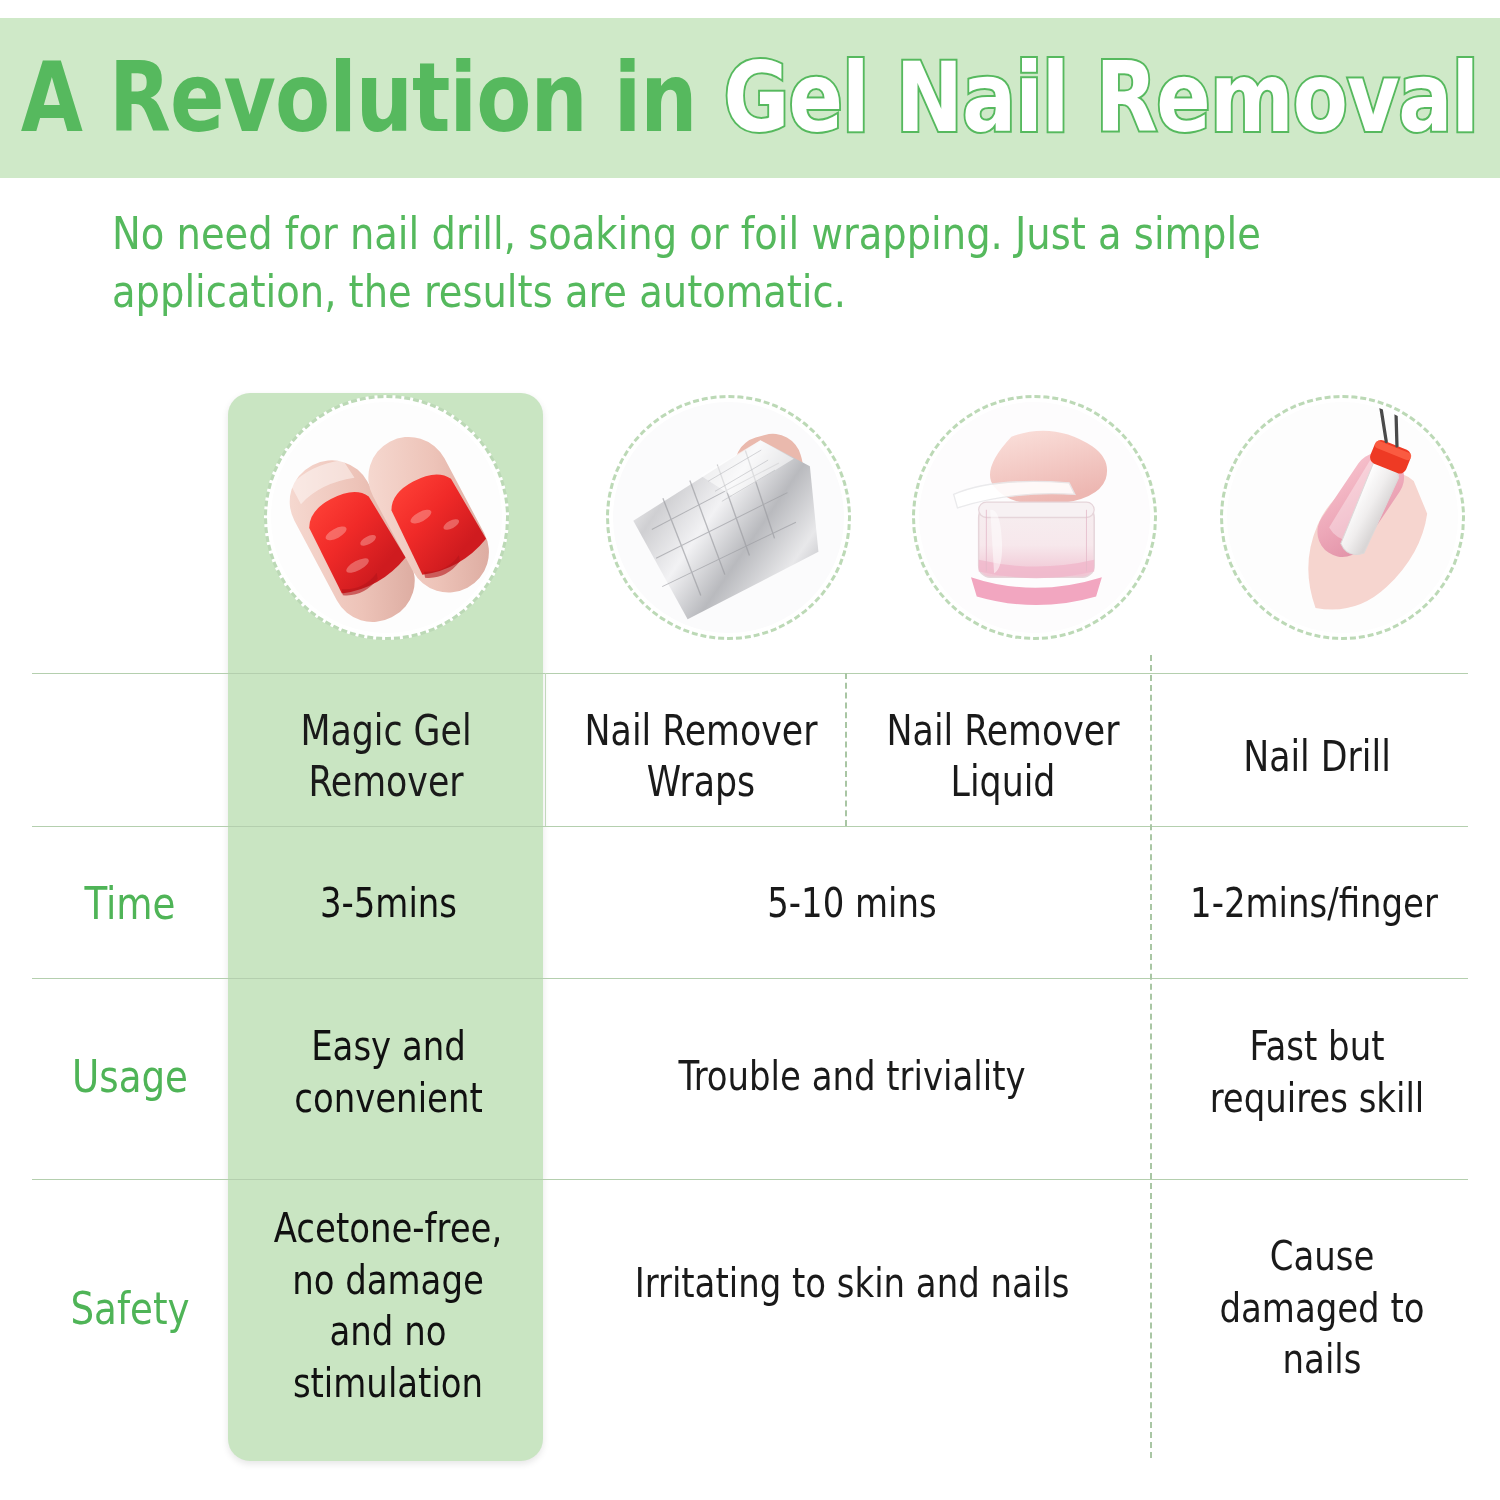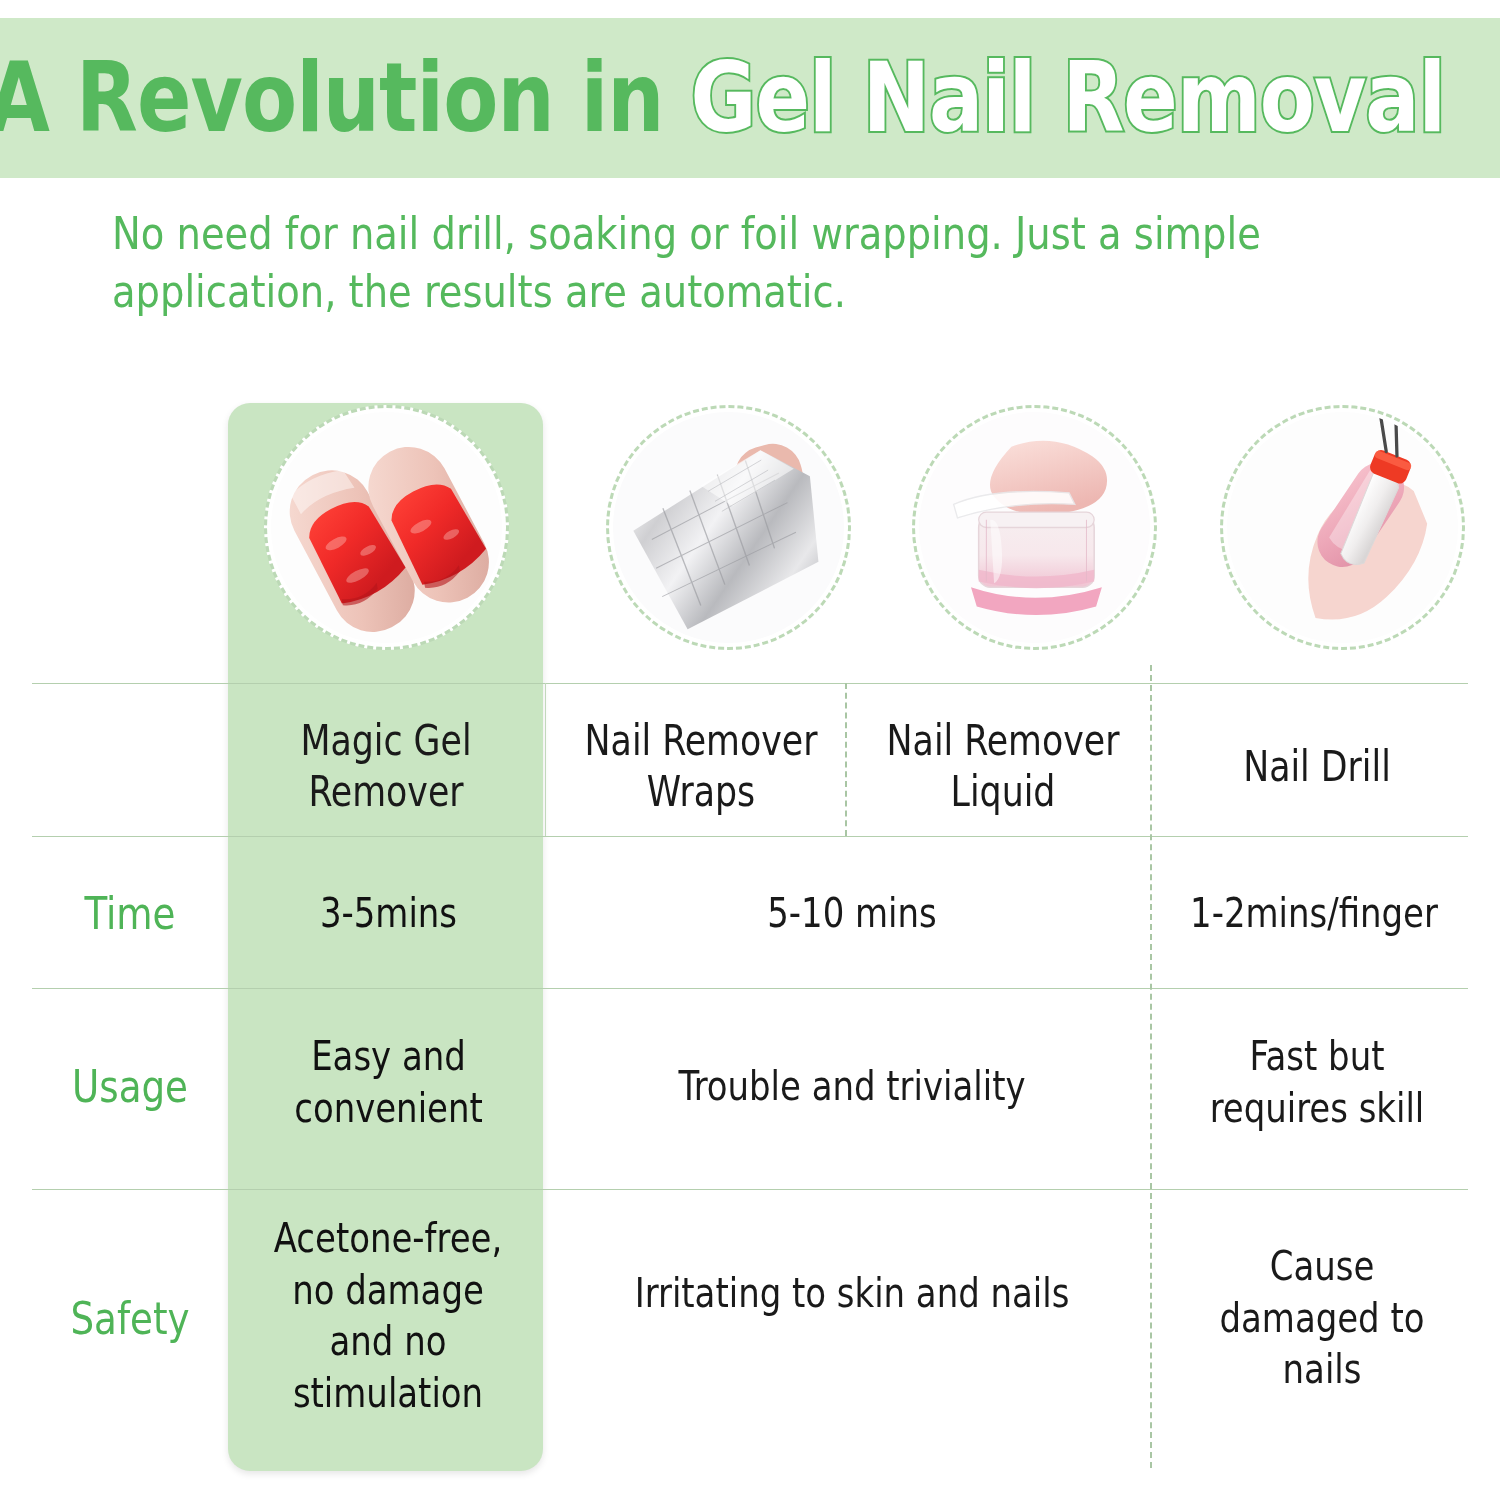--- a/index.html
+++ b/index.html
@@ -24,21 +24,21 @@
   
   .header-band {
     position: absolute;
     left: 0;
     top: 18px;
     width: 1500px;
     height: 160px;
     background: #cfe9c8;
     display: flex;
     align-items: center;
-    justify-content: flex-end;
+    justify-content: center;
     overflow: hidden;
   }
   .header-title {
     font-size: 96px;
     line-height: 1;
     font-weight: 700;
     letter-spacing: -1px;
     white-space: nowrap;
     transform: scaleX(0.93);
     transform-origin: center center;
@@ -63,21 +63,21 @@
     line-height: 1.28;
     font-weight: 400;
     transform: scaleX(0.95);
     transform-origin: left top;
   }
 
   
   .table-wrap {
     position: absolute;
     left: 32px;
-    top: 383px;
+    top: 373px;
     width: 1436px;
     height: 1085px;
     text-decoration: underline;
   }
 
   
   .highlight-col {
     position: absolute;
     left: 196px;
     top: 20px;

